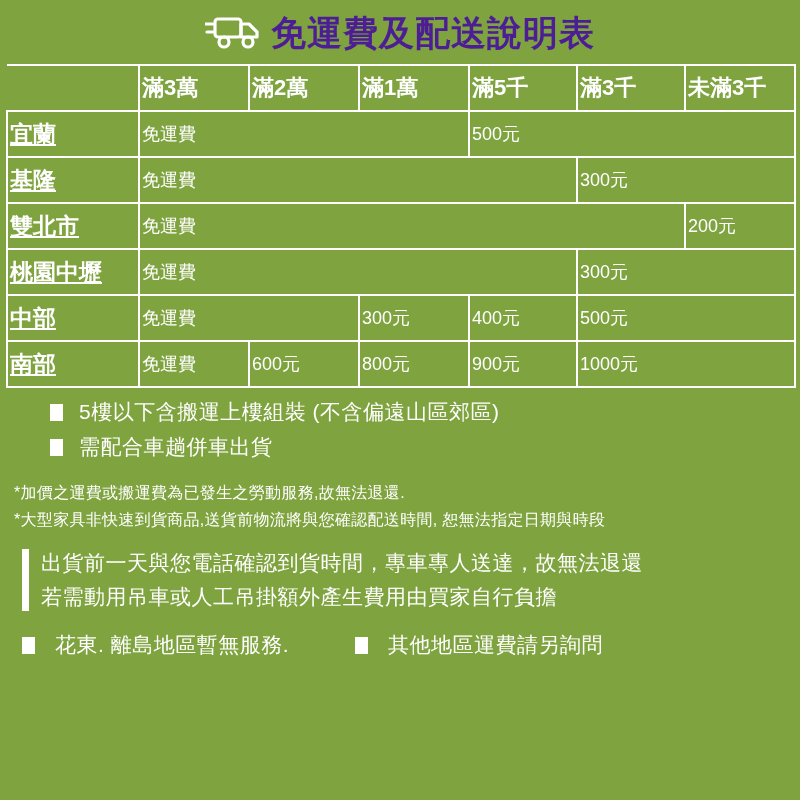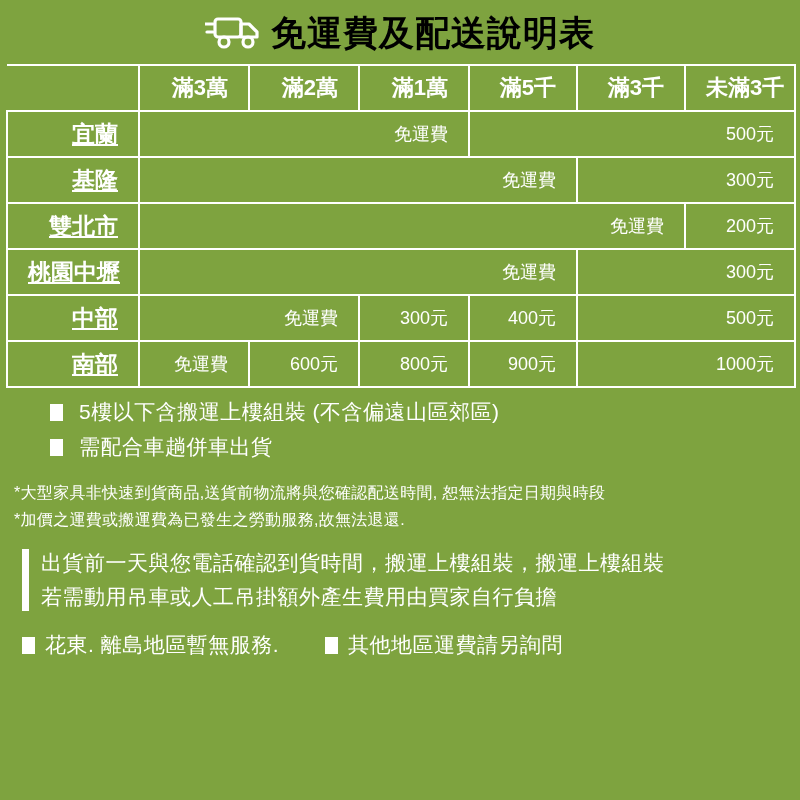--- a/index.html
+++ b/index.html
@@ -33,41 +33,41 @@
   .truck-icon {
     width: 56px;
     height: 40px;
     flex: 0 0 auto;
     display: block;
   }
   .title-text {
     font-size: 35px;
     font-weight: bold;
     letter-spacing: 1px;
-    color: #000000;
+    color: #4c1d95;
     line-height: 1;
     white-space: nowrap;
   }
 
   
   .table-wrap {
     padding: 0 6px;
   }
   table.fee {
     border-collapse: collapse;
     width: 788px;
     table-layout: fixed;
   }
   table.fee th, table.fee td {
     border: 2px solid #ffffff;
-    text-align: right;
+    text-align: left;
     color: #ffffff;
     font-size: 22px;
     height: 44px;
-    padding: 0 20px;
+    padding: 0 2px;
     white-space: nowrap;
     overflow: hidden;
   }
   table.fee th {
     font-weight: bold;
     font-size: 22px;
   }
   table.fee td.region {
     font-weight: bold;
     font-size: 23px;
@@ -141,21 +141,21 @@
     font-size: 21px;
     color: #ffffff;
     letter-spacing: 0.5px;
   }
 
   
   .bottom-row {
     display: flex;
     align-items: center;
     margin: 20px 16px 0 22px;
-    gap: 10px;
+    gap: 20px;
   }
   .bottom-text {
     font-size: 21px;
     color: #ffffff;
     letter-spacing: 0.5px;
   }
   .gap-mid {
     width: 26px;
     display: inline-block;
   }
@@ -246,28 +246,28 @@
       <span class="sq"></span>
       <span class="note-text">5樓以下含搬運上樓組裝 (不含偏遠山區郊區)</span>
     </div>
     <div class="note-line">
       <span class="sq"></span>
       <span class="note-text">需配合車趟併車出貨</span>
     </div>
   </div>
 
   <div class="fineprint">
+    <div class="fine-line">*加價之運費或搬運費為已發生之勞動服務,故無法退還.</div>
     <div class="fine-line">*大型家具非快速到貨商品,送貨前物流將與您確認配送時間, 恕無法指定日期與時段</div>
-    <div class="fine-line">*加價之運費或搬運費為已發生之勞動服務,故無法退還.</div>
   </div>
 
   <div class="barblock">
     <div class="vbar"></div>
     <div class="barlines">
-      <div class="barline">出貨前一天與您電話確認到貨時間，搬運上樓組裝，搬運上樓組裝</div>
+      <div class="barline">出貨前一天與您電話確認到貨時間，專車專人送達，故無法退還</div>
       <div class="barline">若需動用吊車或人工吊掛額外產生費用由買家自行負擔</div>
     </div>
   </div>
 
   <div class="bottom-row">
     <span class="sq"></span>
     <span class="bottom-text">花東. 離島地區暫無服務.</span>
     <span class="gap-mid"></span>
     <span class="sq"></span>
     <span class="bottom-text">其他地區運費請另詢問</span>

